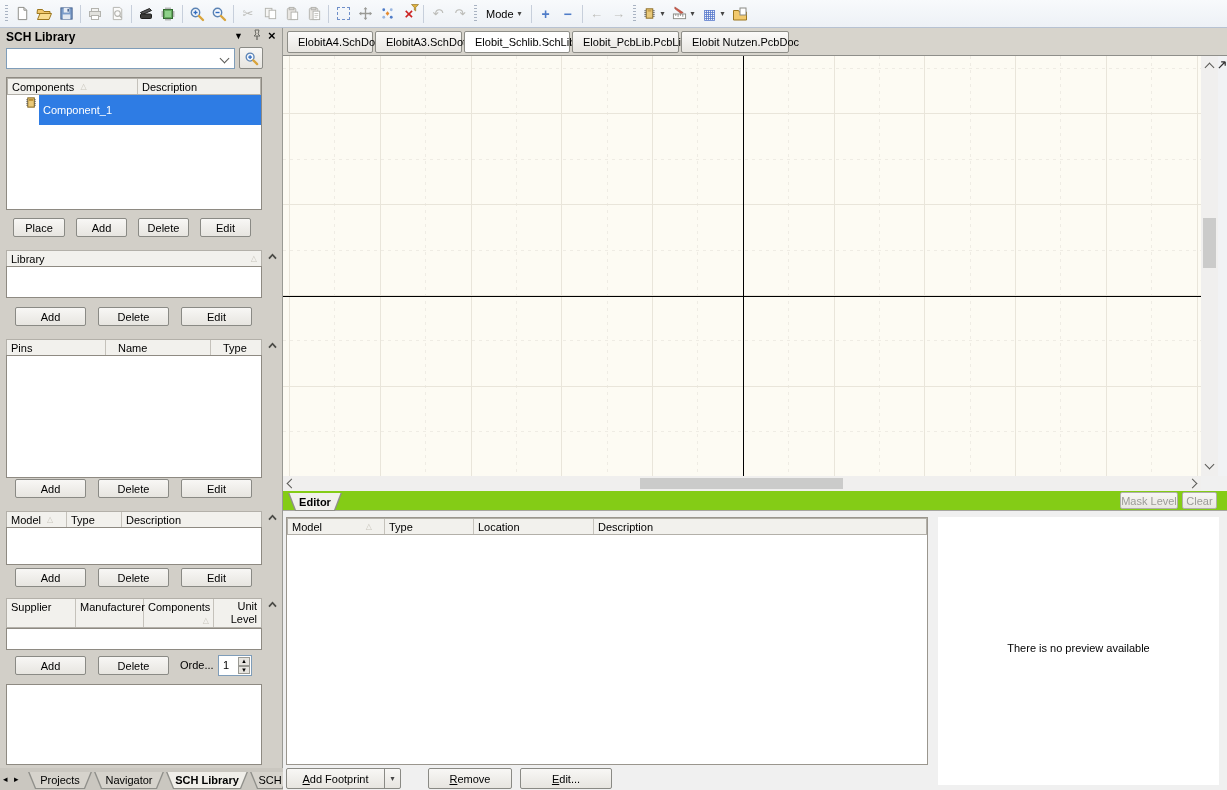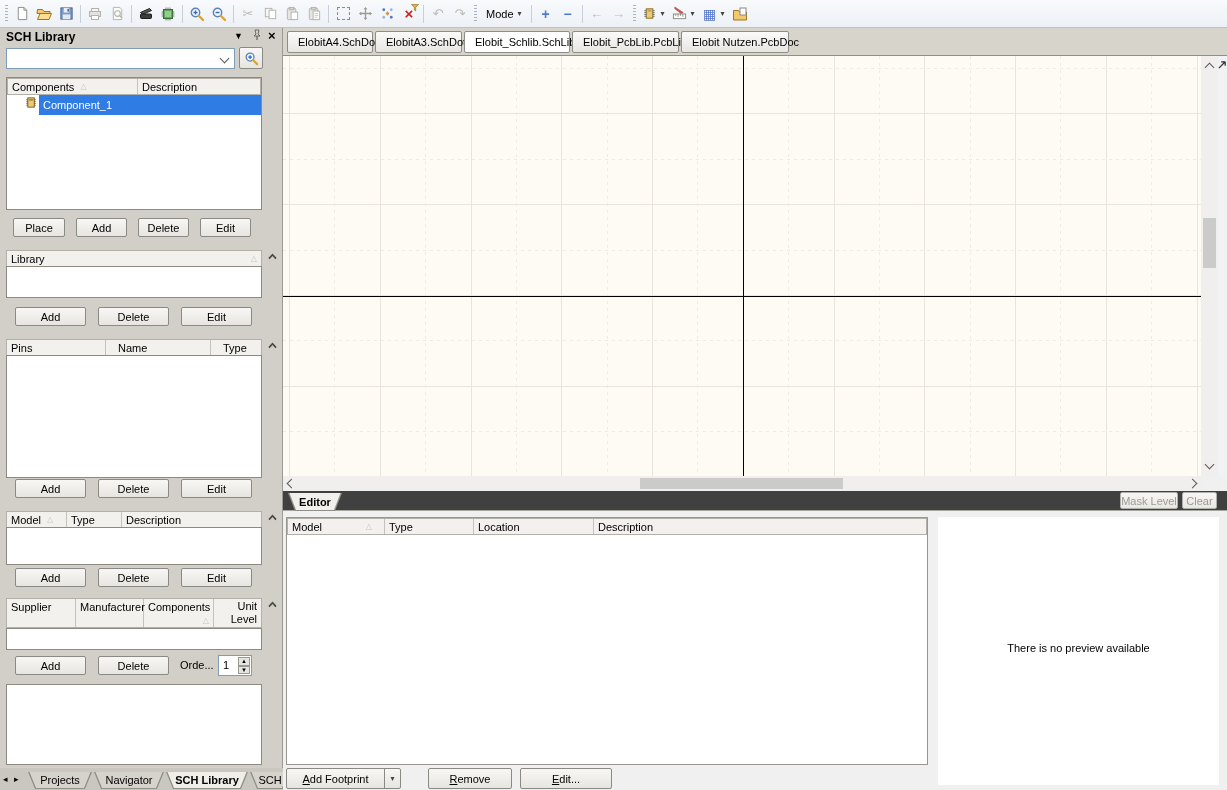--- a/index.html
+++ b/index.html
@@ -27,21 +27,21 @@
   #hscroll{position:absolute;left:0;top:448px;width:918px;height:15px;background:#f0efee;}
   .sthumbv{position:absolute;left:2px;width:13px;background:#cbcbca;}
   .sthumbh{position:absolute;top:2px;height:11px;background:#cbcbca;}
   .chev{display:inline-block;width:6px;height:6px;border-right:1.6px solid #5a5a56;border-bottom:1.6px solid #5a5a56;}
   .ch-up{transform:rotate(-135deg);}
   .ch-down{transform:rotate(45deg);}
   .ch-left{transform:rotate(135deg);}
   .ch-right{transform:rotate(-45deg);}
   #rstrip{position:absolute;left:935px;top:28px;width:9px;height:420px;background:#f1f2f4;}
   
-  #editorbar{position:absolute;left:0;top:463px;width:944px;height:20px;background:#404040;border-bottom:1px solid #a6a6a0;box-sizing:border-box;}
+  #editorbar{position:absolute;left:0;top:463px;width:944px;height:20px;background:#84cc16;border-bottom:1px solid #a6a6a0;box-sizing:border-box;}
   .ttab{position:absolute;clip-path:polygon(0 0,100% 0,calc(100% - 7px) 100%,7px 100%);background:#8f8f8a;}
   .ttab>div{position:absolute;left:0;right:0;top:0;bottom:1px;clip-path:polygon(1.5px 0,calc(100% - 1.5px) 0,calc(100% - 8px) 100%,8px 100%);background:#f1f0ec;display:flex;align-items:center;justify-content:center;}
   .smallbtn{position:absolute;height:17px;background:linear-gradient(#f7f6f4,#e9e7e2);border:1px solid #b0b0aa;border-radius:2px;color:#9b9b97;display:flex;align-items:center;justify-content:center;box-sizing:border-box;}
   .hdrrow{position:absolute;height:17px;background:#f2f1ed;border:1px solid #b3b0a9;box-sizing:border-box;display:flex;}
   .hcell{border-right:1px solid #c5c2bb;display:flex;align-items:center;padding:0 4px;box-sizing:border-box;position:relative;}
   .hcell:last-child{border-right:none;}
   .sorttri{color:#c9c6bd;font-size:8px;margin-left:6px;}
   .wb{position:absolute;background:#fff;border:1px solid #8e8a82;box-sizing:border-box;}
   
   .btn{position:absolute;background:linear-gradient(#f8f7f5,#e7e5e0);border:1px solid #8a8a85;border-radius:2px;display:flex;align-items:center;justify-content:center;box-sizing:border-box;color:#000;}
@@ -267,21 +267,21 @@
         <div class="hcell" style="flex:1;">
             <span>Description</span>
           </div>
       </div>
       <div class="abs" style="left:0;top:17px;width:254px;height:15px;">
         <span class="abs" style="left:18px;top:1px;"><svg viewBox="0 0 14 14" width="13" height="13">
               <rect x="3" y="2" width="7" height="10" fill="#e9c97a" stroke="#7a5c15"></rect>
               <path d="M3 4H1.5M3 6H1.5M3 8H1.5M3 10H1.5M10 4h1.5M10 6h1.5M10 8h1.5M10 10h1.5" stroke="#555"></path>
               <rect x="4.2" y="3.2" width="4.6" height="2" fill="#b98d33"></rect>
             </svg></span>
-        <span class="abs" style="left:32px;top:0;width:222px;height:20px;background:#2e7ce4;color:#fff;display:flex;align-items:center;padding-left:4px;box-sizing:border-box;">
+        <span class="abs" style="left:32px;top:0;width:222px;height:30px;background:#2e7ce4;color:#fff;display:flex;align-items:center;padding-left:4px;box-sizing:border-box;">
             <span>Component_1</span>
           </span>
       </div>
     </div>
     <div class="btn" style="left:13px;top:190px;width:52px;height:19px;">
         <span>Place</span>
       </div>
     <div class="btn" style="left:76px;top:190px;width:51px;height:19px;">
         <span>Add</span>
       </div>

